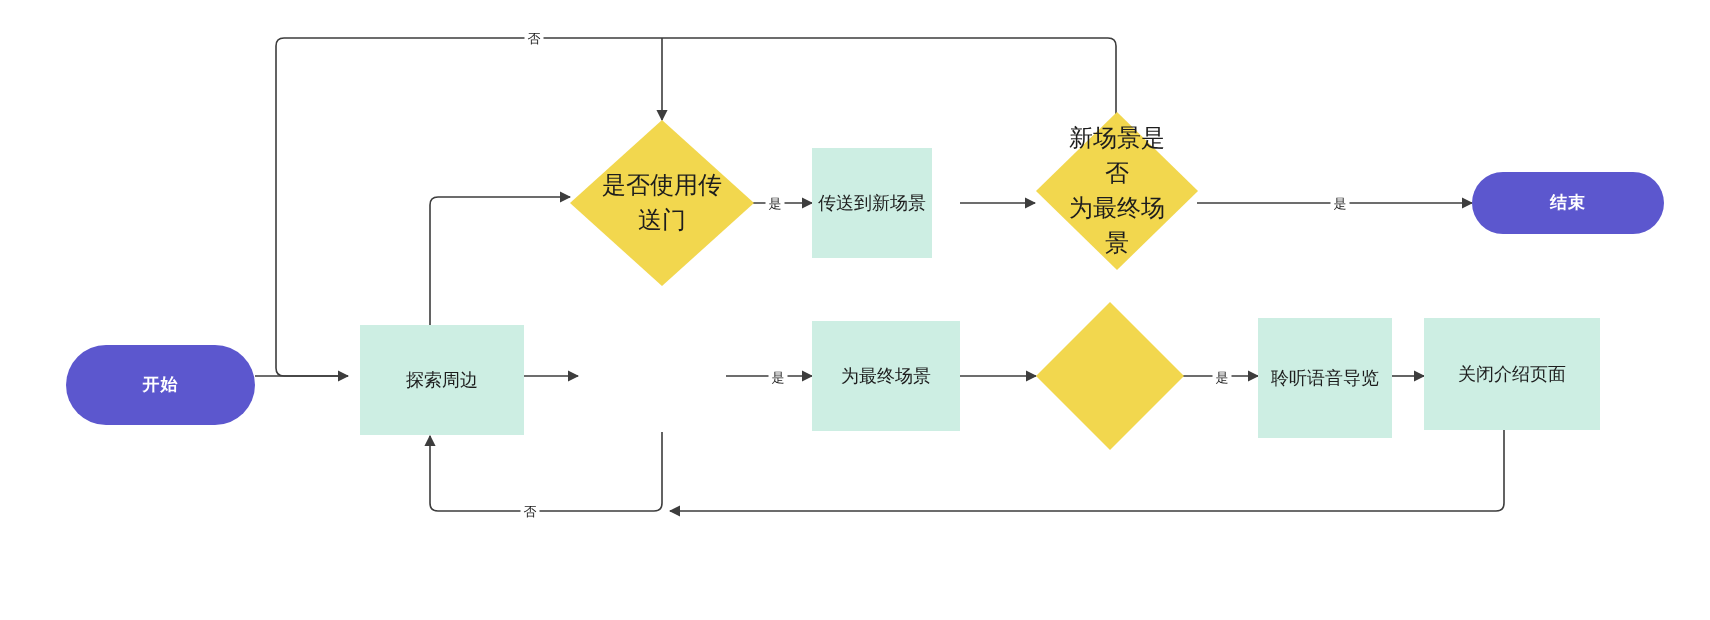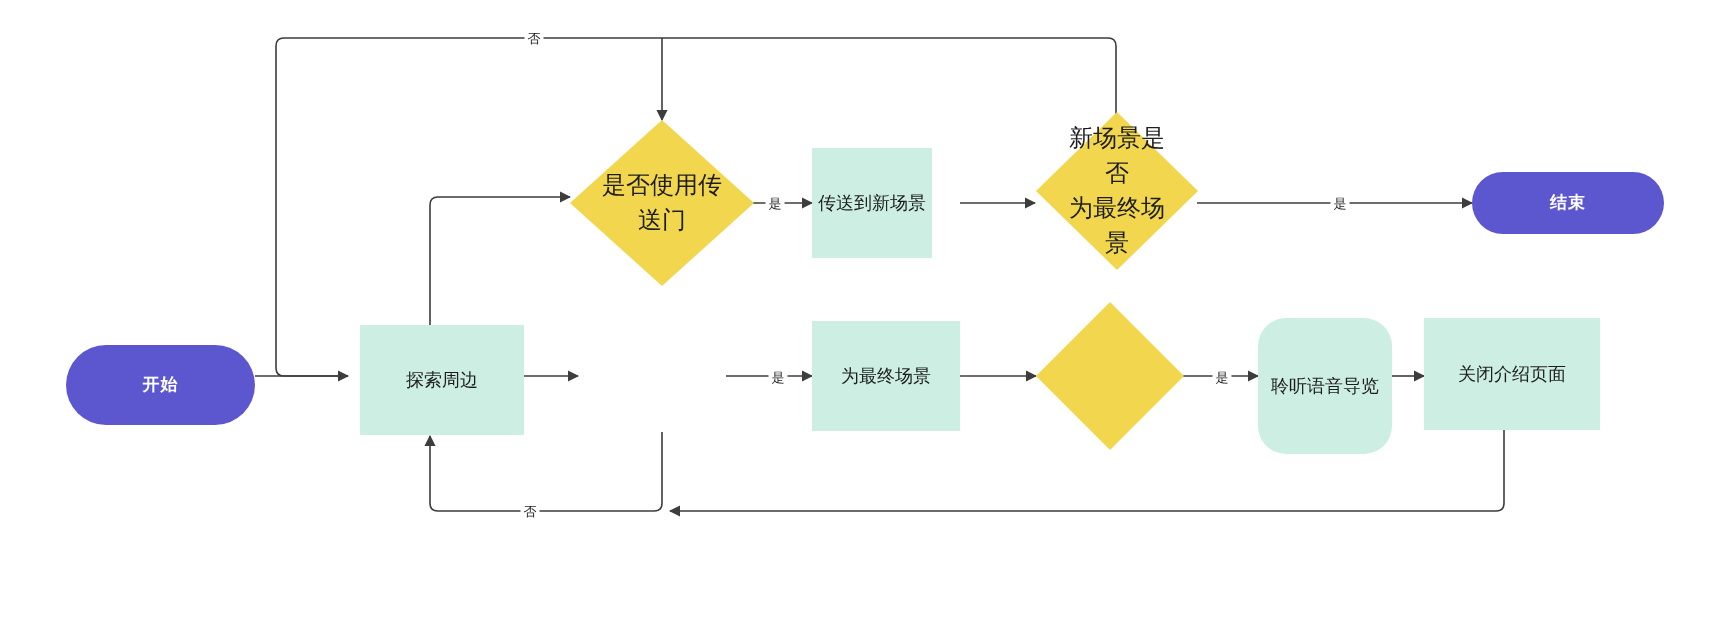--- a/index.html
+++ b/index.html
@@ -151,21 +151,21 @@
   <div class="node node-process" style="left:812px; top:321px; width:148px; height:110px;">
     <span>为最终场景</span>
   </div>
 
   <div class="node node-decision" style="left:1036px; top:302px; width:148px; height:148px;">
     <svg class="diamond-shape" viewBox="0 0 148 148" preserveAspectRatio="none">
       <polygon points="74,0 148,74 74,148 0,74" fill="#f2d74e"></polygon>
     </svg>
   </div>
 
-  <div class="node node-process" style="left:1258px; top:318px; width:134px; height:136px;border-radius:28px;">
+  <div class="node node-process" style="left:1258px; top:318px; width:134px; height:120px;">
     <span>聆听语音导览</span>
   </div>
 
   <div class="node node-process" style="left:1424px; top:318px; width:176px; height:112px;">
     <span>关闭介绍页面</span>
   </div>
 
   <div class="edge-label" style="left:775px; top:203px;">是</div>
   <div class="edge-label" style="left:1340px; top:203px;">是</div>
   <div class="edge-label" style="left:534px; top:38px;">否</div>

